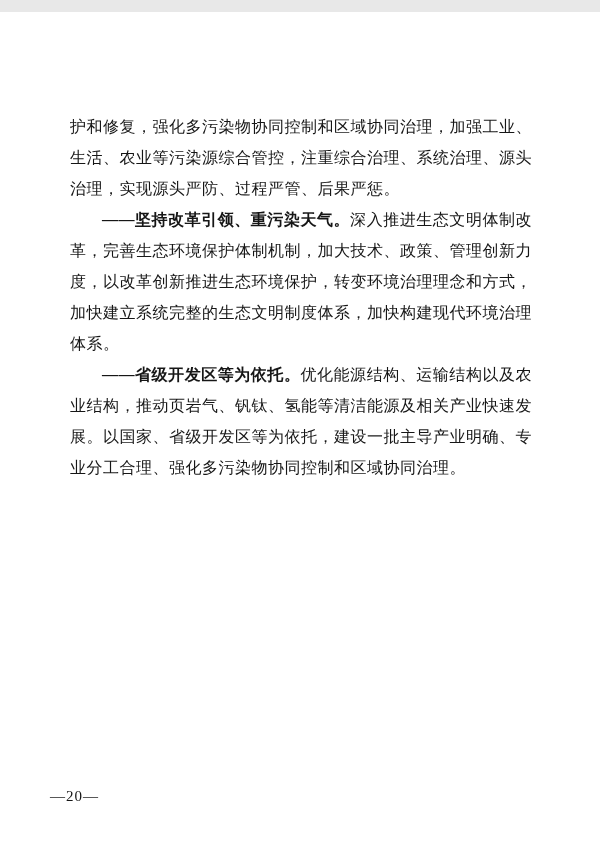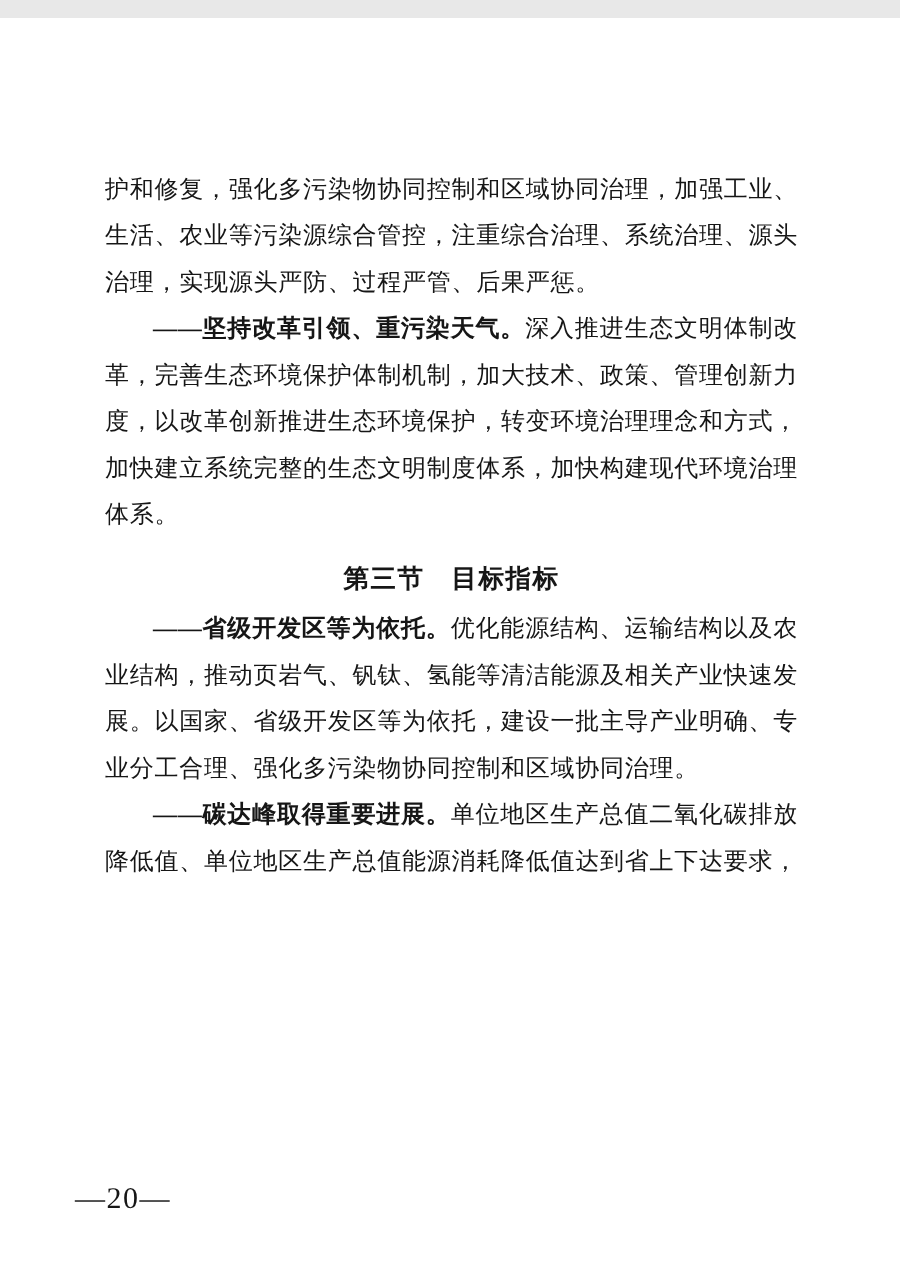--- a/index.html
+++ b/index.html
@@ -45,38 +45,36 @@
     line-height: 31px;
     letter-spacing: 1px;
   }
   .subhead {
     letter-spacing: 0.5px;
   }
   .page-number {
     position: absolute;
     left: 50px;
     top: 776px;
-    font-size: 20px;
+    font-size: 15px;
     letter-spacing: 1px;
   }
 </style>
 </head>
 <body>
 
 <div class="page">
   <div class="content">
 
     <p class="para">护和修复，强化多污染物协同控制和区域协同治理，加强工业、生活、农业等污染源综合管控，注重综合治理、系统治理、源头治理，实现源头严防、过程严管、后果严惩。</p>
 
     <p class="para indent"><span class="lead">——坚持改革引领、重污染天气。</span><span>深入推进生态文明体制改革，完善生态环境保护体制机制，加大技术、政策、管理创新力度，以改革创新推进生态环境保护，转变环境治理理念和方式，加快建立系统完整的生态文明制度体系，加快构建现代环境治理体系。</span></p>
 
-    <h2 class="heading">第三节　目标指标</h2>
 
 
 
     <p class="para indent"><span class="lead">——省级开发区等为依托。</span><span>优化能源结构、运输结构以及农业结构，推动页岩气、钒钛、氢能等清洁能源及相关产业快速发展。以国家、省级开发区等为依托，建设一批主导产业明确、专业分工合理、强化多污染物协同控制和区域协同治理。</span></p>
 
-    <p class="para indent"><span class="lead">——碳达峰取得重要进展。</span><span>单位地区生产总值二氧化碳排放降低值、单位地区生产总值能源消耗降低值达到省上下达要求，</span></p>
 
   </div>
 
   <div class="page-number">—20—</div>
 </div>
 
 </body></html>

